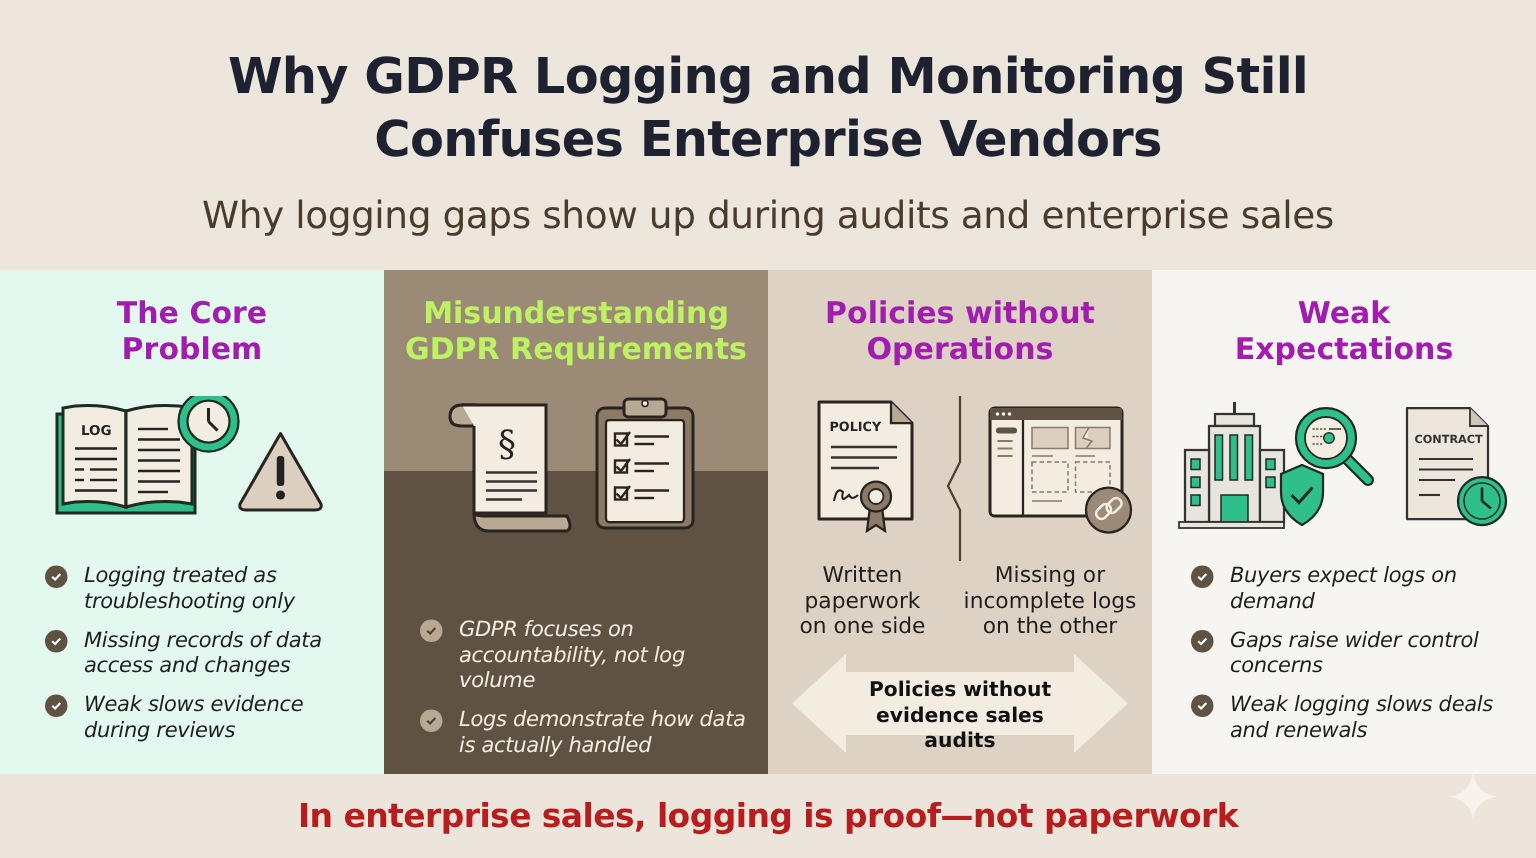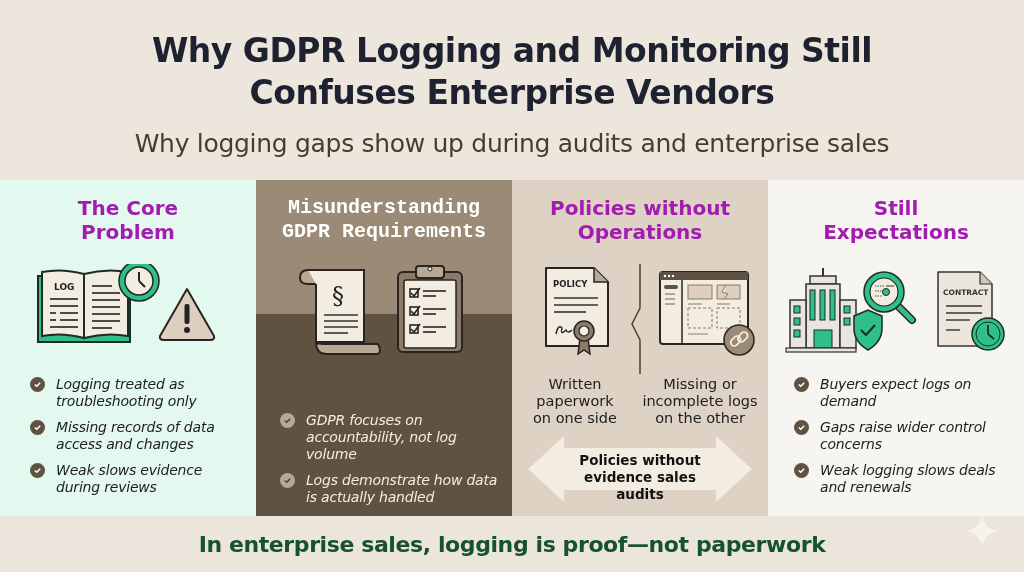--- a/index.html
+++ b/index.html
@@ -26,42 +26,42 @@
     .p1 { left: 0; background: #e3f8ef; }
     .p2 { left: 256px; background: #5f5243; }
     .p2 .top-band { position: absolute; left: 0; top: 0; width: 256px; height: 134px; background: #9a8a76; }
     .p3 { left: 512px; background: #ddd2c3; }
     .p4 { left: 768px; background: #f7f5f1; }
     .panel-title {
       position: absolute; left: 0; right: 0; top: 16px;
       text-align: center; font-weight: bold; font-size: 20px; line-height: 24px;
       color: #a21caf; font-family: "DejaVu Sans", sans-serif;
     }
-    .p2 .panel-title { color: #ffffff; font-family: Liberation Mono, monospace; }
+    .p2 .panel-title { color: #bef264; }
     .illus { position: absolute; left: 0; top: 84px; width: 256px; height: 100px; }
     .bullets { position: absolute; left: 30px; top: 196px; width: 220px; list-style: none; }
     .p2 .bullets { left: 24px; margin-top: 36px; }
     .p4 .bullets { left: 26px; }
     .bullets li { position: relative; padding-left: 26px; font-size: 14px; line-height: 17px; margin-bottom: 9px; color: #1e1e1e; font-family: "DejaVu Sans", sans-serif; letter-spacing: -0.2px; font-style: italic; }
     .p2 .bullets li { color: #f3ede4; }
     .check {
       position: absolute; left: 0; top: 1px; width: 15px; height: 15px; border-radius: 50%;
       background: #5f5243; display: flex; align-items: center; justify-content: center;
     }
     .p2 .check { background: #b7a993; }
     .check svg { width: 9px; height: 9px; }
     .p3 .caption { position: absolute; top: 196px; text-align: center; font-size: 14.5px; line-height: 17px; color: #1e1e1e; font-family: "DejaVu Sans", sans-serif; }
     .cap-left { left: 18px; width: 90px; }
     .cap-right { left: 126px; width: 124px; }
     .arrow-wrap { position: absolute; left: 16px; top: 256px; width: 224px; height: 66px; }
     .arrow-text { position: absolute; left: 40px; right: 40px; top: 16px; text-align: center; font-weight: bold; font-size: 13.5px; line-height: 17px; color: #111; font-family: "DejaVu Sans", sans-serif; }
     .footer { position: absolute; left: 0; top: 516px; width: 1024px; height: 56px; background: #ebe5dc; }
     .footer-text {
       position: absolute; left: 0; right: 0; top: 15px; text-align: center;
-      font-weight: bold; font-size: 22px; line-height: 28px; color: #14532d;
+      font-weight: bold; font-size: 22px; line-height: 28px; color: #b91c1c;
       font-family: "DejaVu Sans", sans-serif; letter-spacing: -0.4px;
     }
     .sparkle { position: absolute; left: 964px; top: 513px; width: 36px; height: 36px; }
   </style>
 </head>
 <body>
 
 <div class="header">
   <div class="title">
     <div>Why GDPR Logging and Monitoring Still</div>
@@ -247,21 +247,21 @@
     </svg>
     <div class="arrow-text">
       <div>Policies without</div>
       <div>evidence sales audits</div>
     </div>
   </div>
 </div>
 
 <div class="panel p4">
   <div class="panel-title">
-    <div>Still</div>
+    <div>Weak</div>
     <div>Expectations</div>
   </div>
   <div class="illus">
     <svg width="256" height="100" viewBox="0 0 256 100">
       <g>
         <line x1="55" y1="4" x2="55" y2="12" stroke="#333" stroke-width="2"></line>
         <rect x="42" y="12" width="26" height="8" fill="#e8e4de" stroke="#333" stroke-width="1.5"></rect>
         <rect x="38" y="20" width="34" height="64" fill="#e8e4de" stroke="#333" stroke-width="1.5"></rect>
         <rect x="22" y="36" width="16" height="48" fill="#e8e4de" stroke="#333" stroke-width="1.5"></rect>
         <rect x="72" y="36" width="16" height="48" fill="#e8e4de" stroke="#333" stroke-width="1.5"></rect>

